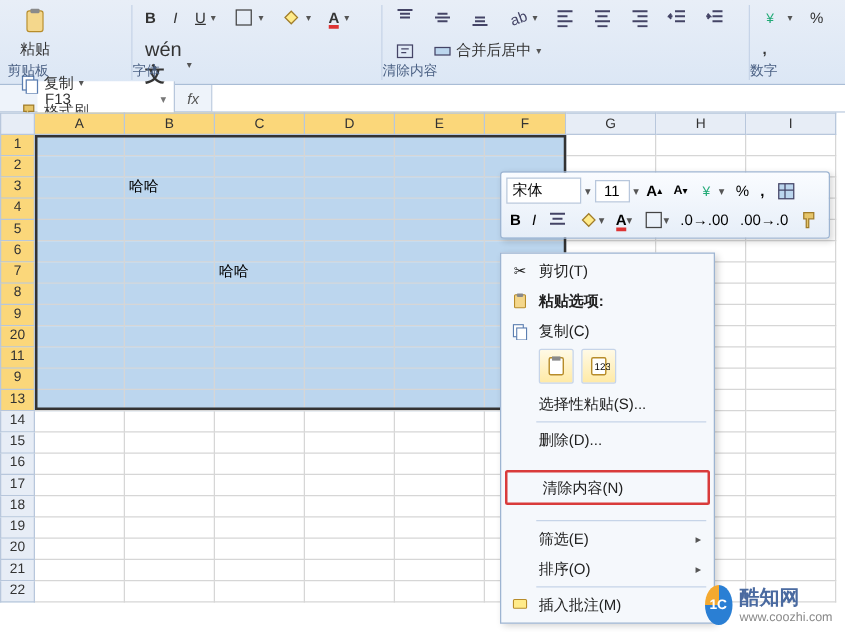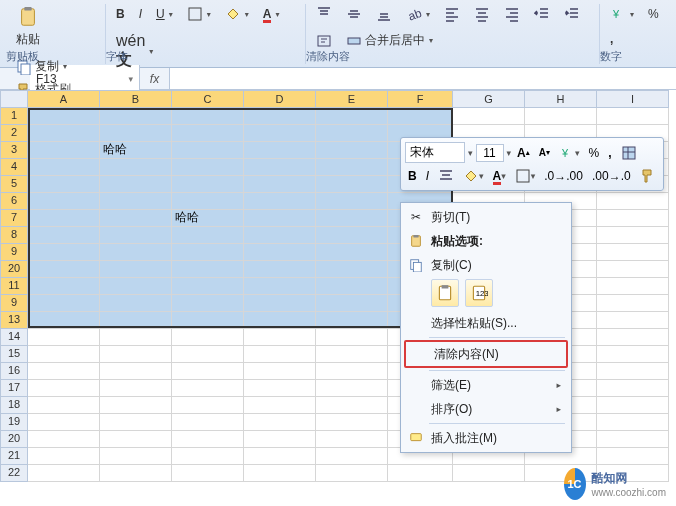--- a/index.html
+++ b/index.html
@@ -46,21 +46,21 @@
 .mini-size { border: 1px solid #b8c7dc; background: #fff; padding: 1px 4px; font-size: 12px; width: 28px; text-align: center; }
 .mini-btn { padding: 2px 3px; border-radius: 2px; cursor: pointer; font-size: 12px; display: inline-flex; align-items: center; }
 
 
 .ctx-menu { position: absolute; background: #f5f8fc; border: 1px solid #9db4d1; box-shadow: 2px 2px 6px rgba(0,0,0,.2); width: 172px; padding: 2px; }
 .ctx-item { display: flex; align-items: center; height: 24px; padding: 0 8px 0 28px; position: relative; font-size: 12px; color: #222; cursor: pointer; }
 .ctx-item .ctx-ico { position: absolute; left: 5px; width: 16px; height: 16px; display: flex; align-items: center; justify-content: center; }
 .ctx-sep { height: 1px; background: #c6d4e8; margin: 2px 4px 2px 26px; }
 .paste-opts { padding-left: 28px; display: flex; gap: 6px; margin: 2px 0 4px; }
 .paste-opt { width: 28px; height: 28px; border: 1px solid #c6d4e8; background: linear-gradient(#fffae6,#ffeaa6); border-radius: 2px; display: flex; align-items: center; justify-content: center; cursor: pointer; }
-.highlight-box { border: 2px solid #d93b3b; border-radius: 2px; margin: 2px 1px; }
+.highlight-box { border: 2px solid #d93b3b; border-radius: 2px; margin: 12px 1px; }
 
 
 .watermark { position: absolute; right: 10px; bottom: 6px; display: flex; align-items: center; gap: 6px; color: #4a6aa0; font-weight: bold; }
 .wm-ico { width: 22px; height: 32px; border-radius: 50%; background: conic-gradient(#2a7fd4 0 75%, #f4a930 75% 100%); display: flex; align-items: center; justify-content: center; color: #fff; font-size: 11px; font-weight: bold; }
 
 .arrow { font-size: 9px; color: #555; }
 .underline-u { text-decoration: underline; }
 </style>
 </head>
 <body>
@@ -612,20 +612,23 @@
         <svg width="18" height="18" viewBox="0 0 16 16">
           <rect x="3" y="2" width="10" height="12" rx="1" fill="#fff" stroke="#b78c2a"></rect>
           <text x="5" y="11" font-size="7">123</text>
         </svg>
       </div>
   </div>
   <div class="ctx-item">
     <span class="ctx-label">选择性粘贴(S)...</span>
   </div>
   <div class="ctx-sep"></div>
+  <div class="ctx-item">
+    <span class="ctx-label">删除(D)...</span>
+  </div>
   <div class="highlight-box">
     <div class="ctx-item">
       <span class="ctx-label">清除内容(N)</span>
     </div>
   </div>
   <div class="ctx-sep"></div>
   <div class="ctx-item">
     <span class="ctx-label">筛选(E)</span>
     <span style="margin-left:auto" class="arrow">▸</span>
   </div>
@@ -640,16 +643,16 @@
           <rect x="2" y="3" width="12" height="8" rx="1" fill="#ffeb8a" stroke="#b78c2a"></rect>
         </svg>
       </span>
     <span class="ctx-label">插入批注(M)</span>
   </div>
 </div>
 
 <div class="watermark">
   <div class="wm-ico">1C</div>
   <div>
-    <div style="font-size:12px">酷知网</div>
+    <div style="font-size:16px">酷知网</div>
     <div style="font-size:10px;color:#888;font-weight:normal">www.coozhi.com</div>
   </div>
 </div>
 
 </body></html>

